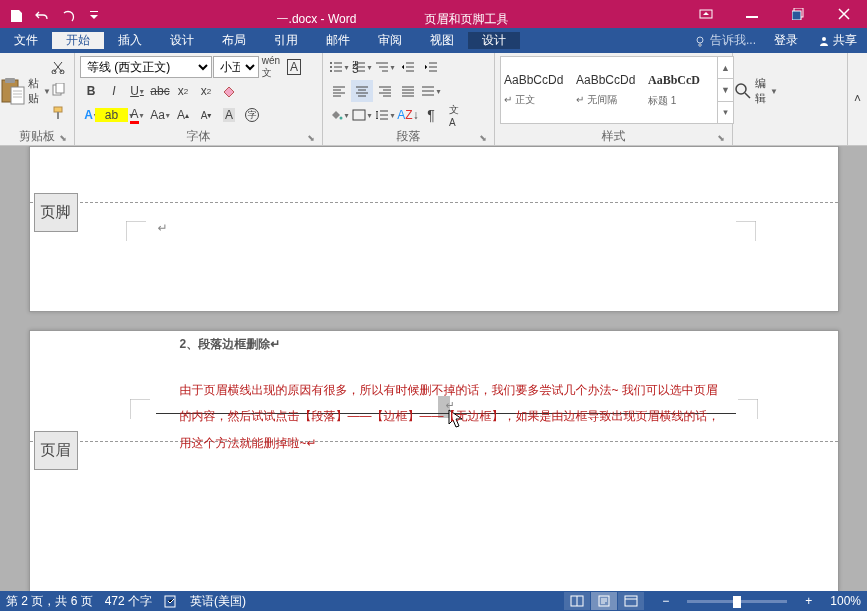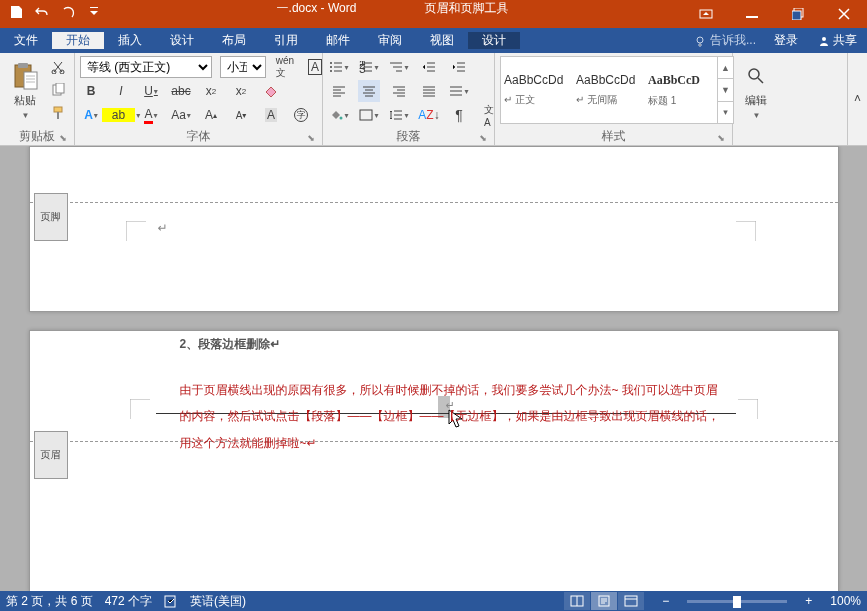--- a/index.html
+++ b/index.html
@@ -1,18 +1,18 @@
 <!DOCTYPE html>
 <html><head>
 <meta charset="utf-8">
 <style>
 *{margin:0;padding:0;box-sizing:border-box;font-family:"Microsoft YaHei","Segoe UI",sans-serif;font-size:12px;user-select:none}
 body{width:867px;height:611px;overflow:hidden;background:#b2b2b2}
 
-.titlebar{height:28px;background:#c2410c;display:flex;align-items:flex-start;color:#fff}
+.titlebar{height:28px;background:#be185d;display:flex;align-items:flex-end;color:#fff}
 .qat{display:flex;align-items:center;gap:2px;padding:0 4px}
 .qat .qbtn{width:24px;height:24px;display:flex;align-items:center;justify-content:center;color:#fff}
 .title-center{flex:1;display:flex;justify-content:center;align-items:center;gap:60px}
 .doc-title{color:#fff;font-size:12px}
 .context-tab{color:#fff;font-size:12px;padding:0 8px}
 .winbtns{display:flex}
 .winbtns .wbtn{width:46px;height:28px;display:flex;align-items:center;justify-content:center;color:#fff}
 
 .tabs{height:25px;background:#2b579a;display:flex;align-items:center;color:#fff}
 .tab{padding:0 14px;display:flex;align-items:center;cursor:pointer;font-size:12px}
@@ -22,40 +22,40 @@
 .tabs .spacer{flex:1}
 .tellme{display:flex;align-items:center;gap:4px;padding:0 8px;color:#c5d3e8;font-size:12px}
 .signin{padding:0 10px;display:flex;align-items:center}
 .share{padding:0 10px;display:flex;align-items:center;gap:3px}
 
 .ribbon{height:93px;background:#f1f1f1;border-bottom:1px solid #c6c6c6;display:flex}
 .group{border-right:1px solid #c6c6c6;padding:3px 5px 1px;display:flex;flex-direction:column}
 .group-body{flex:1;display:flex;align-items:flex-start;gap:2px}
 .group-label{height:15px;display:flex;align-items:center;justify-content:center;color:#666;font-size:11px;position:relative}
 .group-label .dl{position:absolute;right:0;bottom:0;width:12px;height:12px;color:#888;font-size:9px;display:flex;align-items:center;justify-content:center}
-.bigbtn{display:flex;flex-direction:column;align-items:center;justify-content:center;width:40px;height:70px;gap:3px}
+.bigbtn{display:flex;flex-direction:row;align-items:center;justify-content:center;width:40px;height:70px;gap:3px}
 .bigbtn .ico{width:28px;height:28px;display:flex;align-items:center;justify-content:center}
 .bigbtn .lbl{font-size:11px;color:#444}
 .smbtn{width:22px;height:22px;display:flex;align-items:center;justify-content:center;color:#444}
 .col{display:flex;flex-direction:column;gap:1px}
-.row{display:flex;align-items:center;gap:8px}
+.row{display:flex;align-items:center;gap:1px}
 select.combo{height:22px;border:1px solid #ababab;background:#fff;font-size:12px;padding:0 2px}
 .gallery{display:flex;align-items:center;border:1px solid #c6c6c6;background:#fff;height:68px}
 .gallery-item{width:68px;height:60px;margin:3px 2px;display:flex;flex-direction:column;align-items:flex-start;justify-content:center;border:1px solid transparent}
 .gallery-item .sample{font-size:12px;color:#333}
 .gallery-item .name{font-size:10px;color:#666;margin-top:6px}
 .gallery-nav{width:16px;display:flex;flex-direction:column;height:66px;border-left:1px solid #c6c6c6}
 .gallery-nav div{flex:1;display:flex;align-items:center;justify-content:center;color:#666;border-bottom:1px solid #c6c6c6;font-size:9px}
 .gallery-nav div:last-child{border-bottom:none}
 
 .docarea{height:445px;background:#b2b2b2;overflow:hidden;position:relative;padding:0 14px}
 .page{background:#fff;border:1px solid #999;box-shadow:0 0 4px rgba(0,0,0,0.2);position:relative;margin:0 auto;width:810px}
 .page1{height:166px;margin-bottom:18px}
 .page2{height:262px}
-.hf-tag{position:absolute;left:4px;background:#e8e8e8;border:1px solid #999;padding:16px 6px;font-size:10px;color:#444}
+.hf-tag{position:absolute;left:4px;background:#e8e8e8;border:1px solid #999;padding:9px 6px;font-size:15px;color:#444}
 .dashed{border-top:1px dashed #999;position:absolute;left:0;right:0}
 .page1 .dashed.top{top:55px}
 .footer-area{position:absolute;top:56px;left:0;right:0;height:108px}
 .page2 .header-line{position:absolute;top:82px;left:126px;right:102px;height:1px;background:#333}
 .page2 .dashed{top:110px}
 .cursor{position:absolute;top:78px;left:418px;font-size:16px;color:#000}
 .selection{position:absolute;background:#c1c1c1;width:12px;height:22px;top:65px;left:408px}
 .content-text{position:absolute;left:150px;right:110px;color:#333;font-size:14px;line-height:2.2}
 
 .statusbar{height:20px;background:#2b579a;display:flex;align-items:center;color:#fff;font-size:11px;padding:0 6px;gap:12px}

